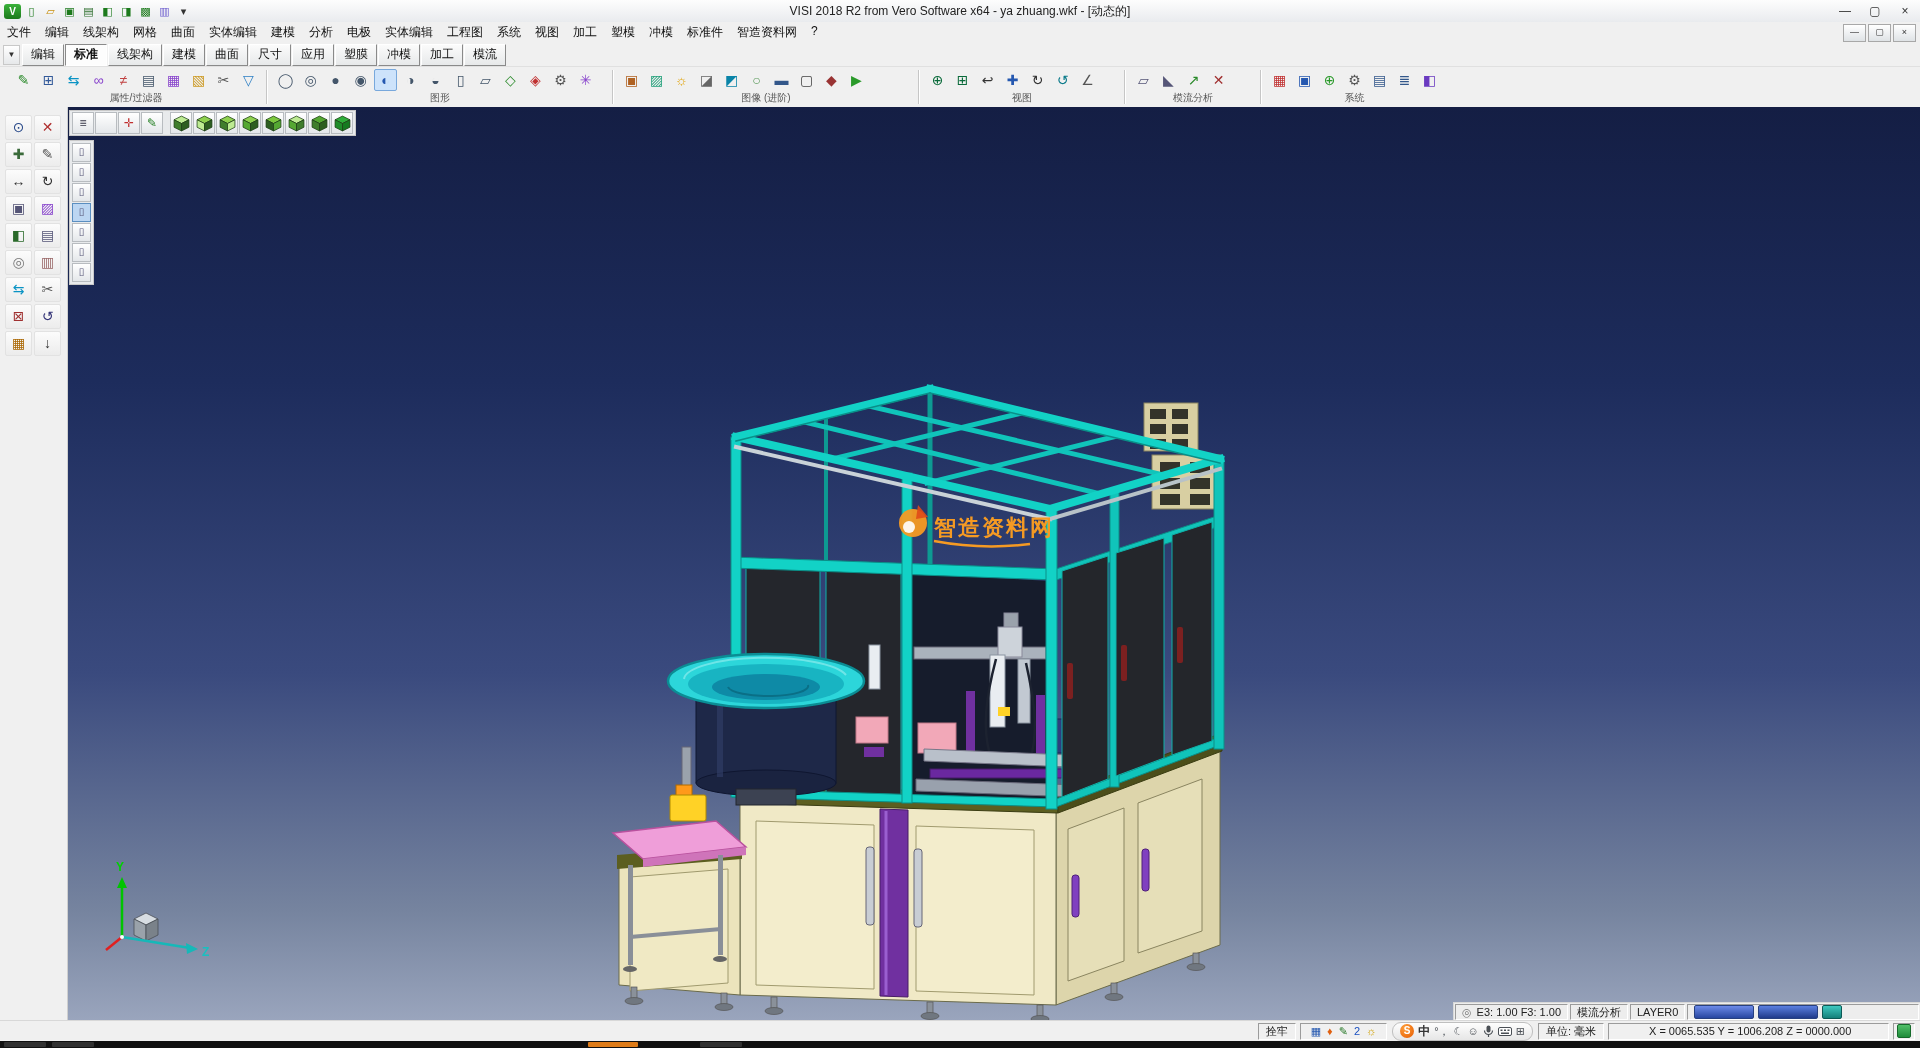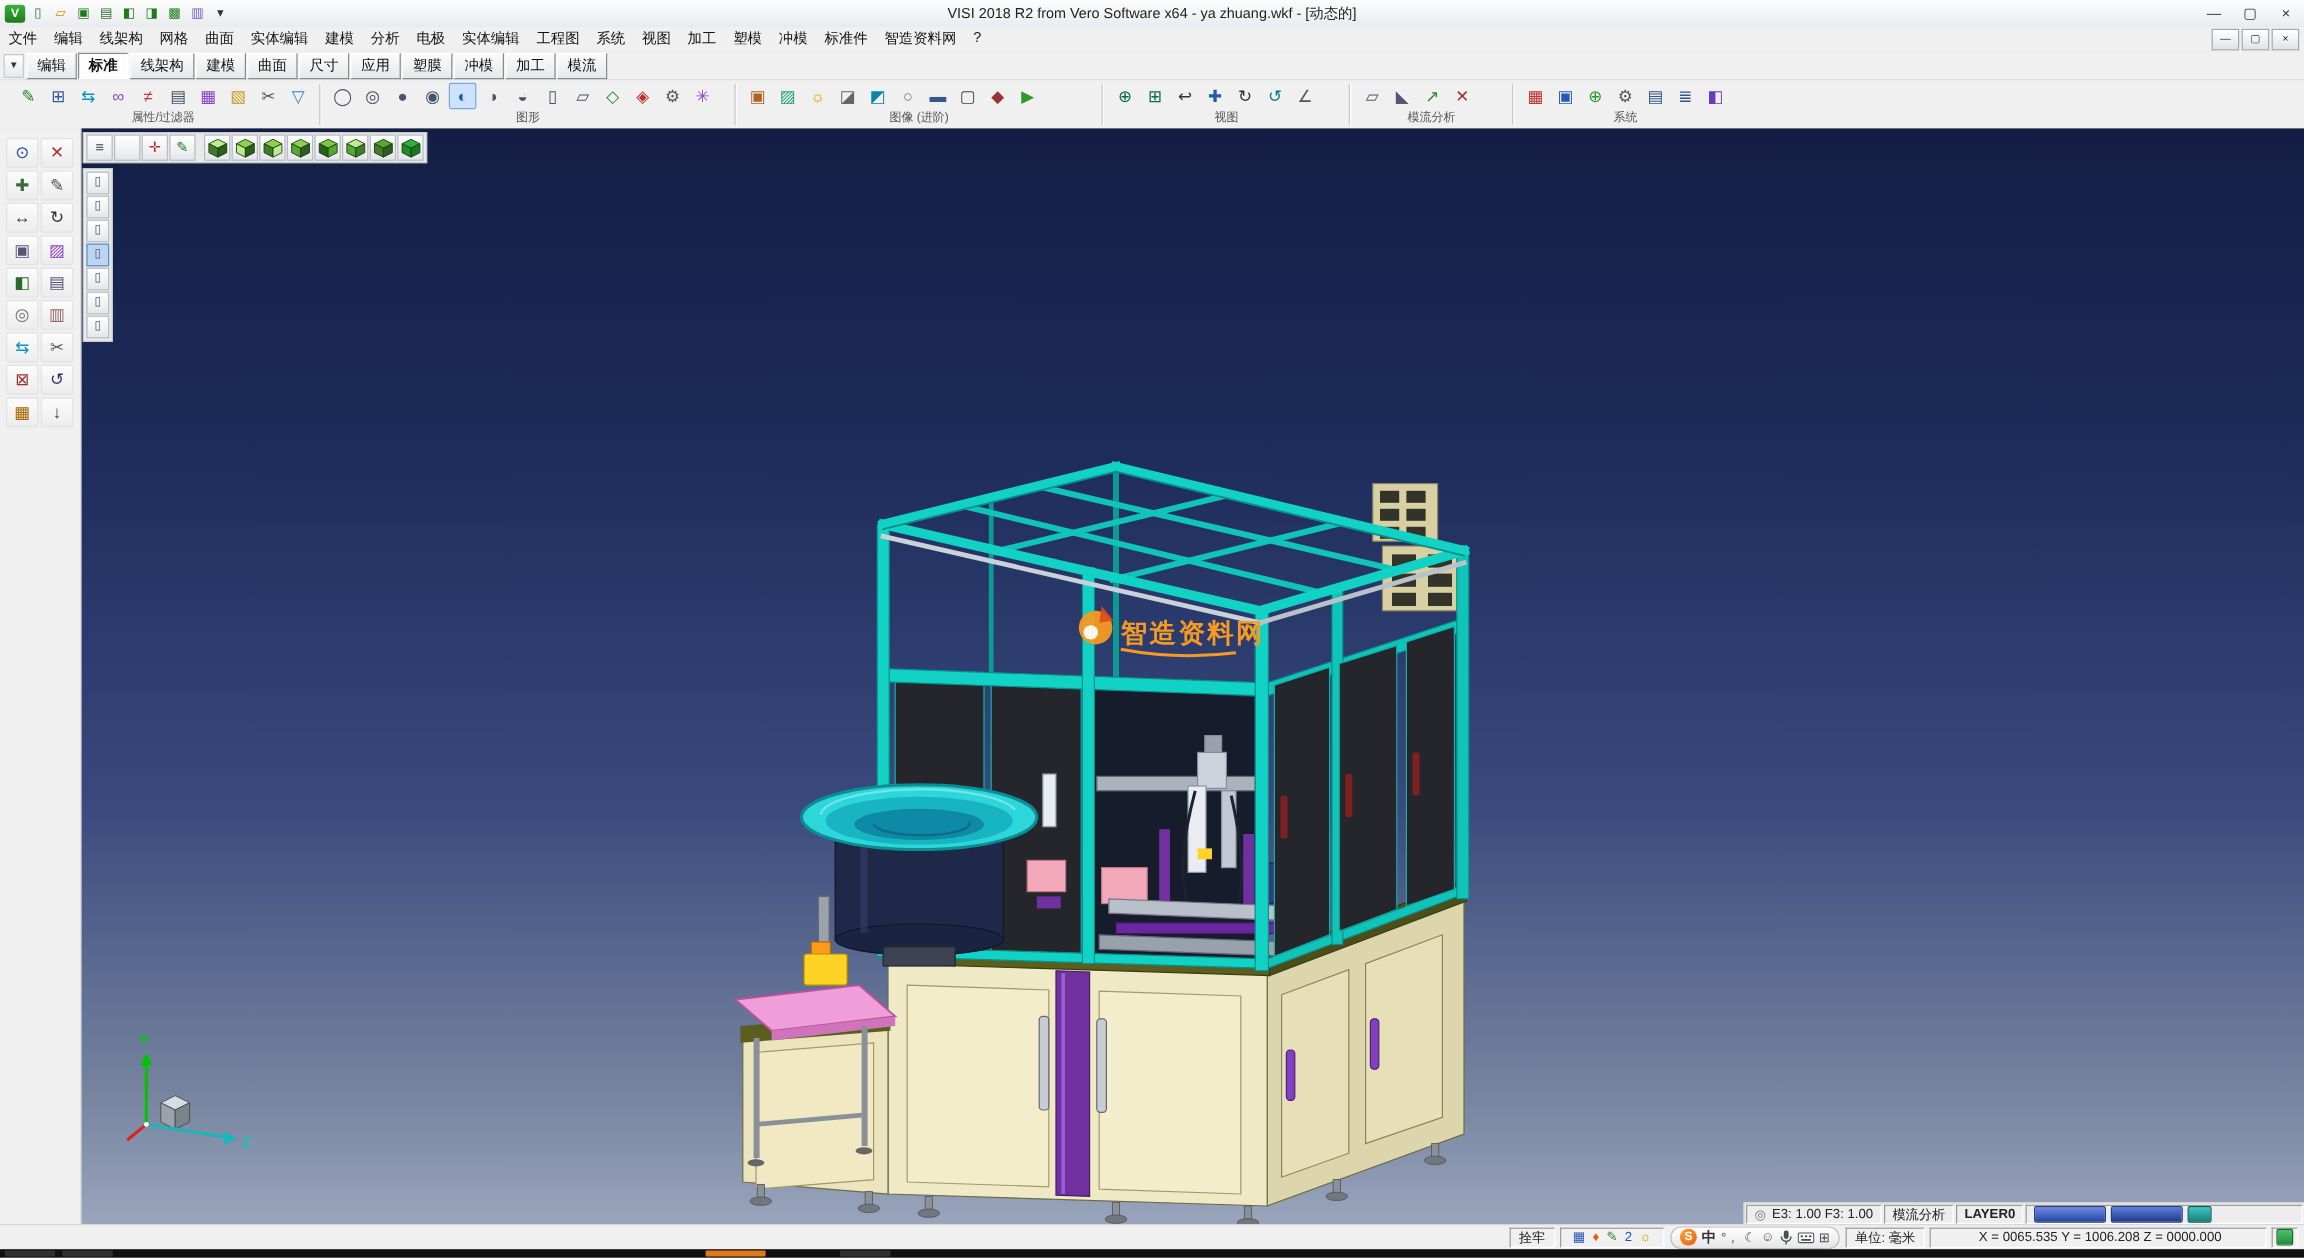--- a/index.html
+++ b/index.html
@@ -531,21 +531,21 @@
         <div class="dbtn">▯</div>
       </div>
   </div>
 
   <div id="secbar">
     <div class="sseg">
       <span style="margin-right:5px;color:#777">◎</span>
       <span>E3: 1.00  F3: 1.00</span>
     </div>
     <div class="sseg">模流分析</div>
-    <div class="sseg" style="font-weight:bold">LAYER0</div>
+    <div class="sseg" style="font-weight:normal">LAYER0</div>
     <div class="sseg" style="flex:1">
       <span class="swatch" style="width:58px;background:linear-gradient(#6c8ae8,#2746a0)"></span>
       <span class="swatch" style="width:58px;background:linear-gradient(#5b7fe0,#203a8a)"></span>
       <span class="swatch" style="width:18px;background:linear-gradient(#3ec8c0,#14807a);border-color:#0c5a56"></span>
     </div>
   </div>
 
   <div id="statusbar">
     <div class="seg grow"></div>
     <div class="seg">拴牢</div>

